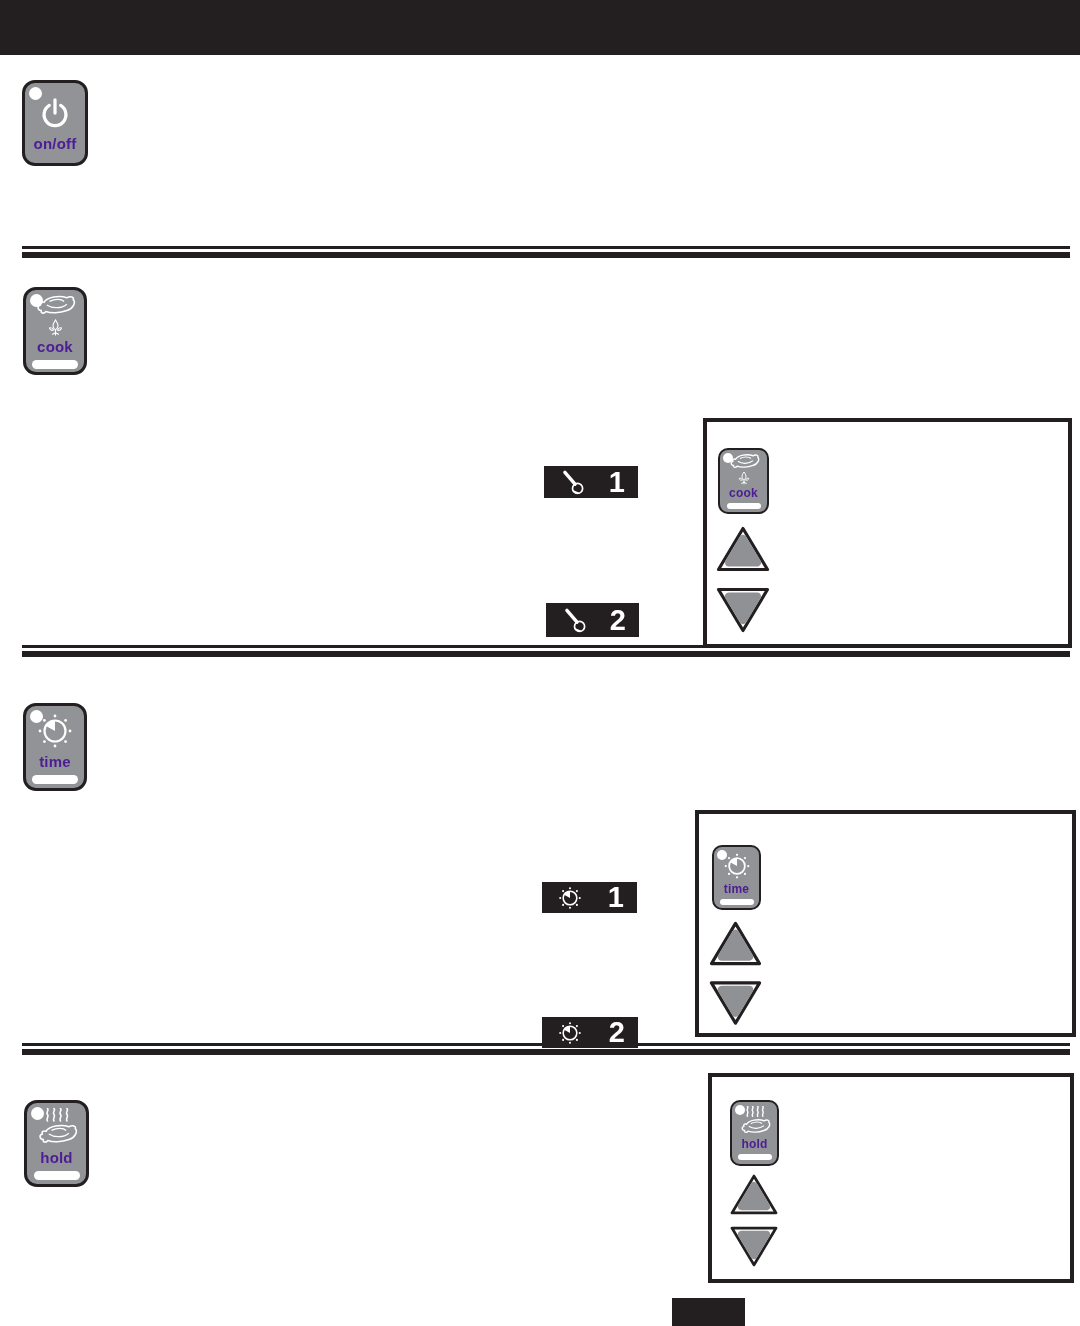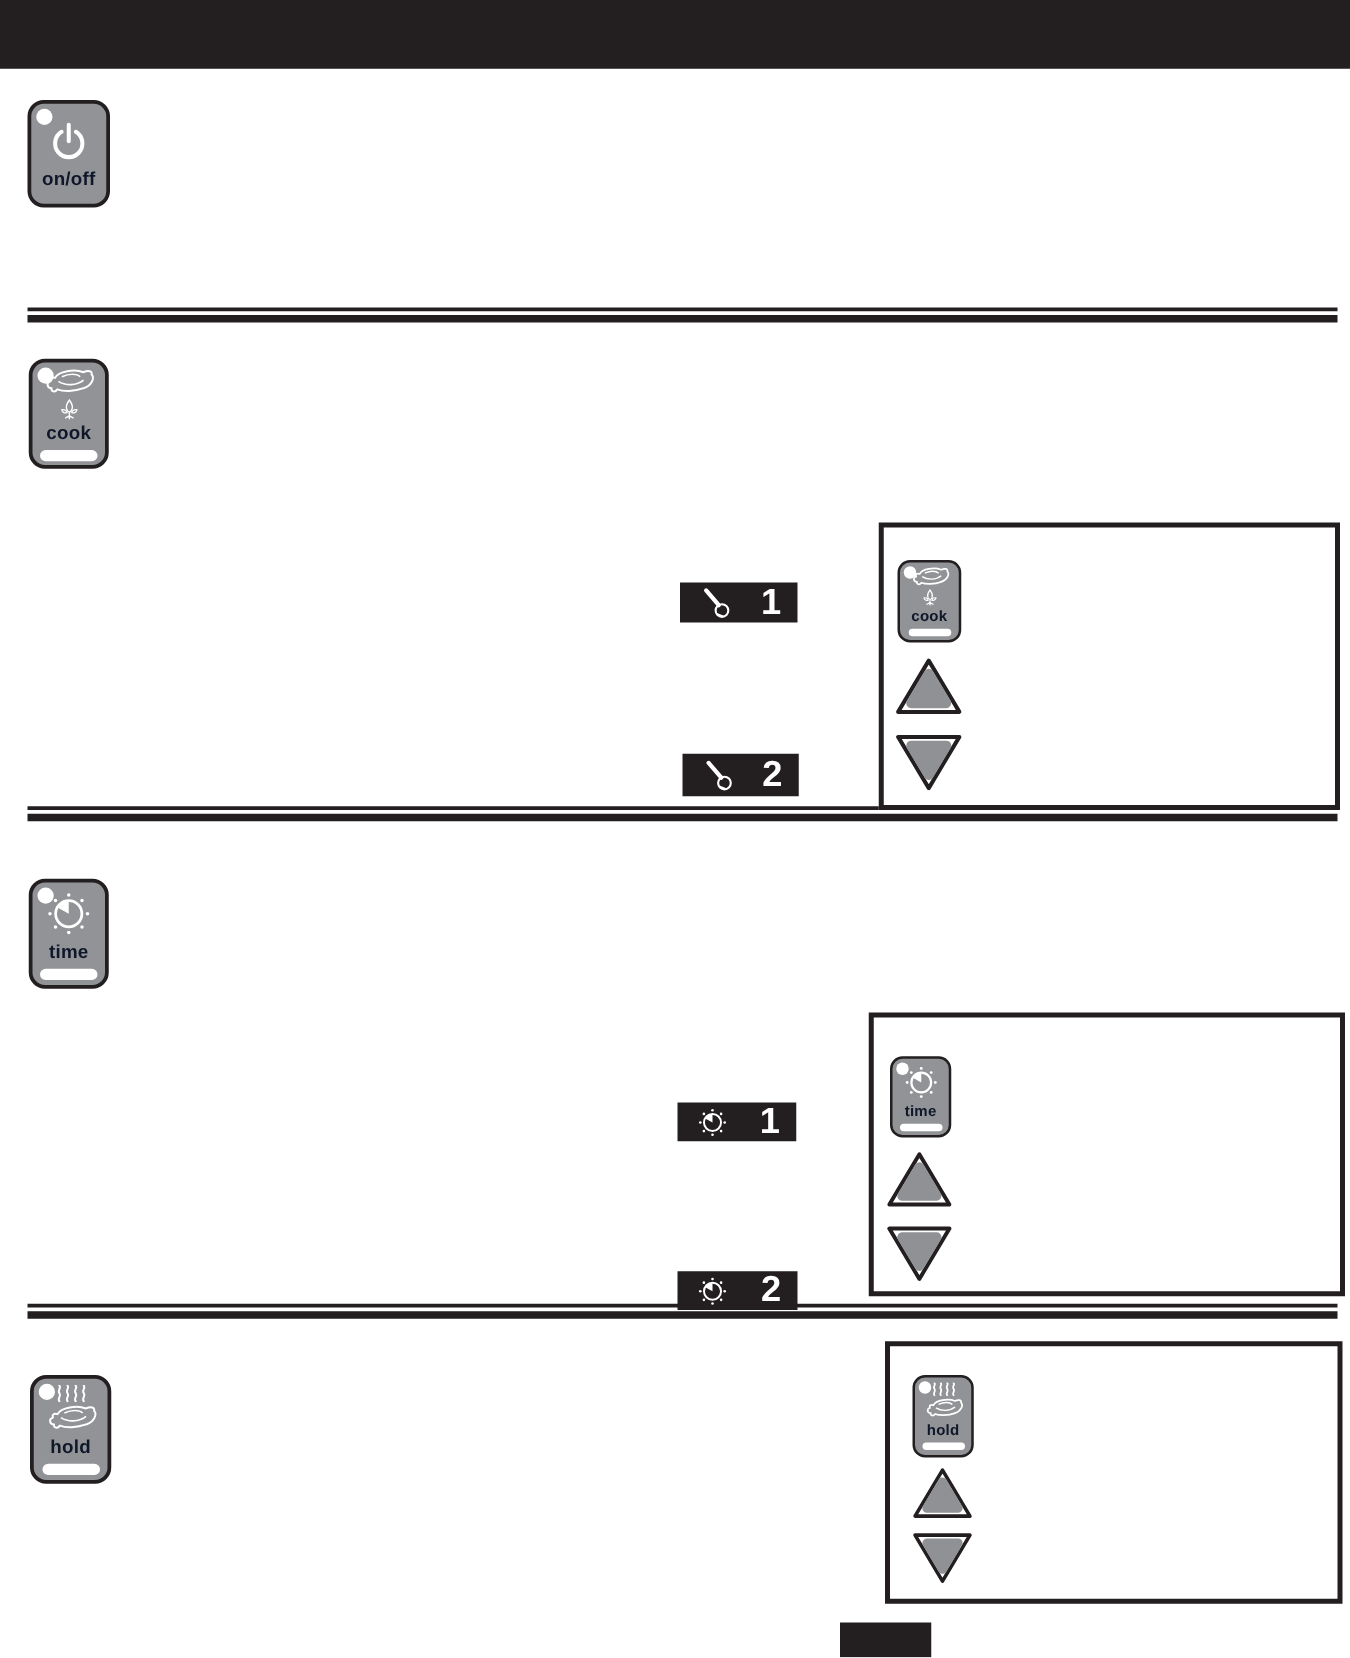--- a/index.html
+++ b/index.html
@@ -20,21 +20,21 @@
   .divider .gap{height:3px;}
   .divider .thick{height:6px;background:var(--ink);}
   
   .key{
     box-sizing:border-box;position:absolute;background:var(--key-gray);
     border:3px solid var(--ink);border-radius:13px;
     display:flex;flex-direction:column;align-items:center;justify-content:center;
     z-index:3;
   }
   .key .dot{position:absolute;left:4px;top:4px;width:13px;height:13px;border-radius:50%;background:#fff;}
-  .key .klabel{color:#0f172a;font-weight:bold;font-size:15px;line-height:1;margin-top:3px;letter-spacing:0.2px;}
+  .key .klabel{color:#4c1d95;font-weight:bold;font-size:15px;line-height:1;margin-top:3px;letter-spacing:0.2px;}
   .key .pill{width:46px;height:9px;border-radius:5px;background:#fff;margin-top:6px;}
   .key .kicon{display:flex;flex-direction:column;align-items:center;line-height:0;}
   
   .key.sm{border-width:2.5px;border-radius:10px;}
   .key.sm .dot{width:10px;height:10px;left:3px;top:3px;}
   .key.sm .klabel{font-size:12px;margin-top:2px;}
   .key.sm .pill{width:34px;height:6px;border-radius:3px;margin-top:4px;}
   
   .step-box{
     position:absolute;background:var(--ink);box-sizing:border-box;

